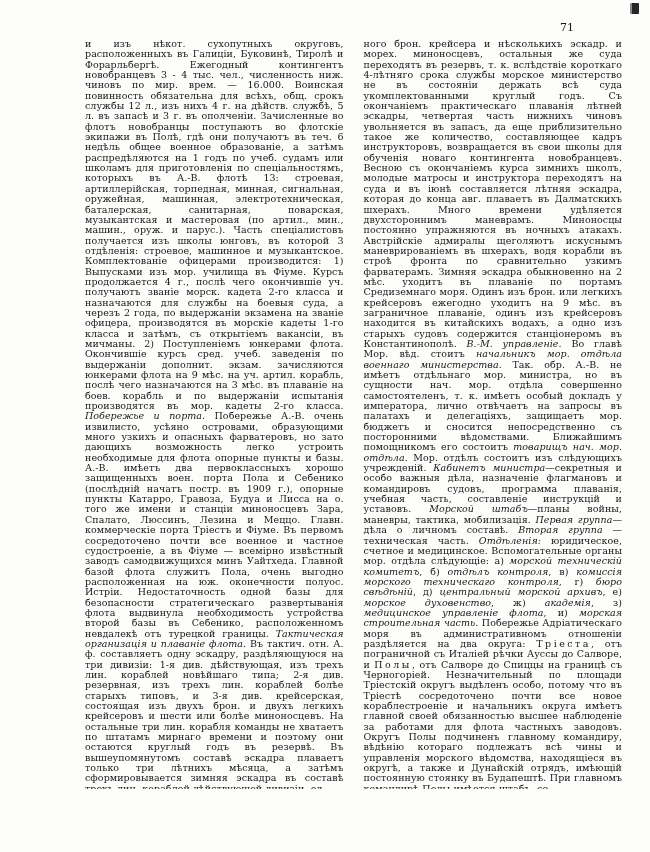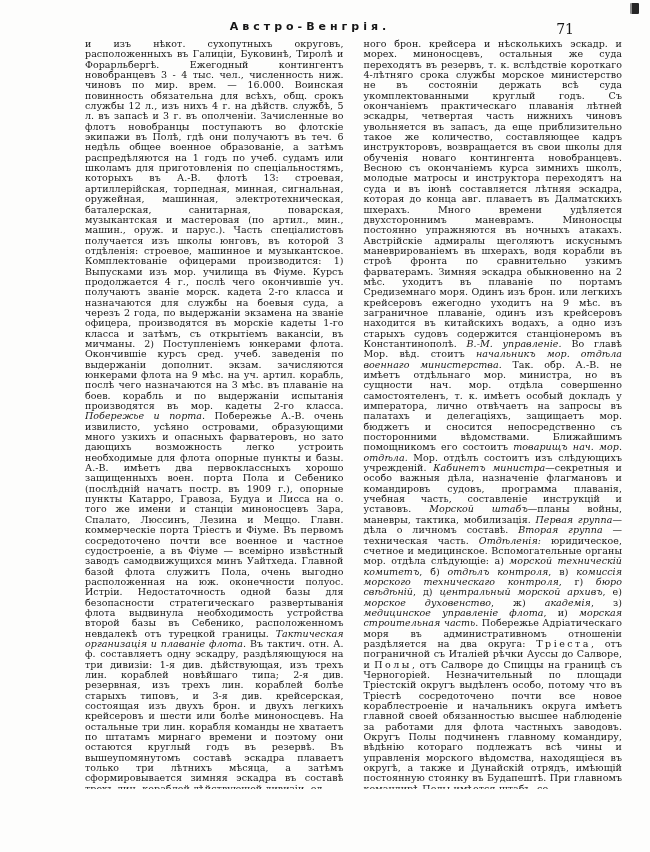--- a/index.html
+++ b/index.html
@@ -31,21 +31,21 @@
     font-family: "DejaVu Sans", "Liberation Sans", sans-serif;
     font-weight: bold;
     font-size: 11px;
     letter-spacing: 4px;
     white-space: nowrap;
   }
   .page-number {
     position: absolute;
     right: 48px;
     top: 1px;
-    font-size: 14px;
+    font-size: 11px;
     font-family: "DejaVu Serif", "Liberation Serif", serif;
   }
   .corner-mark {
     position: absolute;
     top: 3px;
     left: 630px;
     width: 9px;
     height: 11px;
     background: linear-gradient(90deg, #8a8a8a 0 2px, #262626 2px);
     border-radius: 1px;
@@ -69,21 +69,20 @@
     word-spacing: 0.3px;
   }
   .col .it { font-style: italic; }
   .col .gesperrt { letter-spacing: 2.5px; }
 </style>
 </head>
 <body>
 
 <div class="page">
   <div class="header-row">
-    <div class="running-title">Австро-Венгрія.</div>
     <div class="page-number">71</div>
   </div>
   <div class="corner-mark"></div>
   <div class="columns">
     <div class="col"><span>и изъ нѣкот. сухопутныхъ округовъ, расположенныхъ въ Галиціи, Буковинѣ, Тиролѣ и Форарльбергѣ. Ежегодный контингентъ новобранцевъ 3 - 4 тыс. чел., численность ниж. чиновъ по мир. врем. — 16.000. Воинская повинность обязательна для всѣхъ, общ. срокъ службы 12 л., изъ нихъ 4 г. на дѣйств. службѣ, 5 л. въ запасѣ и 3 г. въ ополченіи. Зачисленные во флотъ новобранцы поступаютъ во флотскіе экипажи въ Полѣ, гдѣ они получаютъ въ теч. 6 недѣль общее военное образованіе, а затѣмъ распредѣляются на 1 годъ по учеб. судамъ или школамъ для приготовленія по спеціальностямъ, которыхъ въ А.-В. флотѣ 13: строевая, артиллерійская, торпедная, минная, сигнальная, оружейная, машинная, электротехническая, баталерская, санитарная, поварская, музыкантская и мастеровая (по артил., мин., машин., оруж. и парус.). Часть спеціалистовъ получается изъ школы юнговъ, въ которой 3 отдѣленія: строевое, машинное и музыкантское. Комплектованіе офицерами производится: 1) Выпусками изъ мор. училища въ Фіуме. Курсъ продолжается 4 г., послѣ чего окончившіе уч. получаютъ званіе морск. кадета 2-го класса и назначаются для службы на боевыя суда, а черезъ 2 года, по выдержаніи экзамена на званіе офицера, производятся въ морскіе кадеты 1-го класса и затѣмъ, съ открытіемъ вакансіи, въ мичманы. 2) Поступленіемъ юнкерами флота. Окончившіе курсъ сред. учеб. заведенія по выдержаніи дополнит. экзам. зачисляются юнкерами флота на 9 мѣс. на уч. артил. корабль, послѣ чего назначаются на 3 мѣс. въ плаваніе на боев. корабль и по выдержаніи испытанія производятся въ мор. кадеты 2-го класса. </span><span class="it">Побережье и порта.</span><span> Побережье А.-В. очень извилисто, усѣяно островами, образующими много узкихъ и опасныхъ фарватеровъ, но зато дающихъ возможность легко устроить необходимые для флота опорные пункты и базы. А.-В. имѣетъ два первоклассныхъ хорошо защищенныхъ воен. порта Пола и Себенико (послѣдній начатъ постр. въ 1909 г.), опорные пункты Катарро, Гравоза, Будуа и Лисса на о. того же имени и станціи миноносцевъ Зара, Спалато, Люссинъ, Лезина и Меццо. Главн. коммерческіе порта Тріестъ и Фіуме. Въ первомъ сосредоточено почти все военное и частное судостроеніе, а въ Фіуме — всемірно извѣстный заводъ самодвижущихся минъ Уайтхеда. Главной базой флота служитъ Пола, очень выгодно расположенная на юж. оконечности полуос. Истріи. Недостаточность одной базы для безопасности стратегическаго развертыванія флота выдвинула необходимость устройства второй базы въ Себенико, расположенномъ невдалекѣ отъ турецкой границы. </span><span class="it">Тактическая организація и плаваніе флота.</span><span> Въ тактич. отн. А. ф. составляетъ одну эскадру, раздѣляющуюся на три дивизіи: 1-я див. дѣйствующая, изъ трехъ лин. кораблей новѣйшаго типа; 2-я див. резервная, изъ трехъ лин. кораблей болѣе старыхъ типовъ, и 3-я див. крейсерская, состоящая изъ двухъ брон. и двухъ легкихъ крейсеровъ и шести или болѣе миноносцевъ. На остальные три лин. корабля команды не хватаетъ по штатамъ мирнаго времени и поэтому они остаются круглый годъ въ резервѣ. Въ вышеупомянутомъ составѣ эскадра плаваетъ только три лѣтнихъ мѣсяца, а затѣмъ сформировывается зимняя эскадра въ составѣ трехъ лин. кораблей дѣйствующей дивизіи, од-</span></div>
     <div class="col"><span>ного брон. крейсера и нѣсколькихъ эскадр. и морех. миноносцевъ, остальныя же суда переходятъ въ резервъ, т. к. вслѣдствіе короткаго 4-лѣтняго срока службы морское министерство не въ состояніи держать всѣ суда укомплектованными круглый годъ. Съ окончаніемъ практическаго плаванія лѣтней эскадры, четвертая часть нижнихъ чиновъ увольняется въ запасъ, да еще приблизительно такое же количество, составляющее кадръ инструкторовъ, возвращается въ свои школы для обученія новаго контингента новобранцевъ. Весною съ окончаніемъ курса зимнихъ школъ, молодые матросы и инструктора переходятъ на суда и въ іюнѣ составляется лѣтняя эскадра, которая до конца авг. плаваетъ въ Далматскихъ шхерахъ. Много времени удѣляется двухстороннимъ маневрамъ. Миноносцы постоянно упражняются въ ночныхъ атакахъ. Австрійскіе адмиралы щеголяютъ искуснымъ маневрированіемъ въ шхерахъ, водя корабли въ строѣ фронта по сравнительно узкимъ фарватерамъ. Зимняя эскадра обыкновенно на 2 мѣс. уходитъ въ плаваніе по портамъ Средиземнаго моря. Одинъ изъ брон. или легкихъ крейсеровъ ежегодно уходитъ на 9 мѣс. въ заграничное плаваніе, одинъ изъ крейсеровъ находится въ китайскихъ водахъ, а одно изъ старыхъ судовъ содержится станціонеромъ въ Константинополѣ. </span><span class="it">В.-М. управленіе.</span><span> Во главѣ Мор. вѣд. стоитъ </span><span class="it">начальникъ мор. отдѣла военнаго министерства.</span><span> Так. обр. А.-В. не имѣетъ отдѣльнаго мор. министра, но въ сущности нач. мор. отдѣла совершенно самостоятеленъ, т. к. имѣетъ особый докладъ у императора, лично отвѣчаетъ на запросы въ палатахъ и делегаціяхъ, защищаетъ мор. бюджетъ и сносится непосредственно съ посторонними вѣдомствами. Ближайшимъ помощникомъ его состоитъ </span><span class="it">товарищъ нач. мор. отдѣла.</span><span> Мор. отдѣлъ состоитъ изъ слѣдующихъ учрежденій. </span><span class="it">Кабинетъ министра</span><span>—секретныя и особо важныя дѣла, назначеніе флагмановъ и командировъ судовъ, программа плаванія, учебная часть, составленіе инструкцій и уставовъ. </span><span class="it">Морской штабъ</span><span>—планы войны, маневры, тактика, мобилизація. </span><span class="it">Первая группа</span><span>—дѣла о личномъ составѣ. </span><span class="it">Вторая группа</span><span> — техническая часть. </span><span class="it">Отдѣленія:</span><span> юридическое, счетное и медицинское. Вспомогательные органы мор. отдѣла слѣдующіе: а) </span><span class="it">морской техническій комитетъ</span><span>, б) </span><span class="it">отдѣлъ контроля</span><span>, в) </span><span class="it">комиссія морского техническаго контроля</span><span>, г) </span><span class="it">бюро свѣдѣній</span><span>, д) </span><span class="it">центральный морской архивъ</span><span>, е) </span><span class="it">морское духовенство</span><span>, ж) </span><span class="it">академія</span><span>, з) </span><span class="it">медицинское управленіе флота</span><span>, и) </span><span class="it">морская строительная часть</span><span>. Побережье Адріатическаго моря въ административномъ отношеніи раздѣляется на два округа: </span><span class="gesperrt">Тріеста</span><span>, отъ пограничной съ Италіей рѣчки Ауссы до Салворе, и </span><span class="gesperrt">Полы</span><span>, отъ Салворе до Спиццы на границѣ съ Черногоріей. Незначительный по площади Тріестскій округъ выдѣленъ особо, потому что въ Тріестѣ сосредоточено почти все новое кораблестроеніе и начальникъ округа имѣетъ главной своей обязанностью высшее наблюденіе за работами для флота частныхъ заводовъ. Округъ Полы подчиненъ главному командиру, вѣдѣнію котораго подлежатъ всѣ чины и управленія морского вѣдомства, находящіеся въ округѣ, а также и Дунайскій отрядъ, имѣющій постоянную стоянку въ Будапештѣ. При главномъ командирѣ Полы имѣется штабъ, со-</span></div>
   </div>
 </div>
 
 </body></html>

